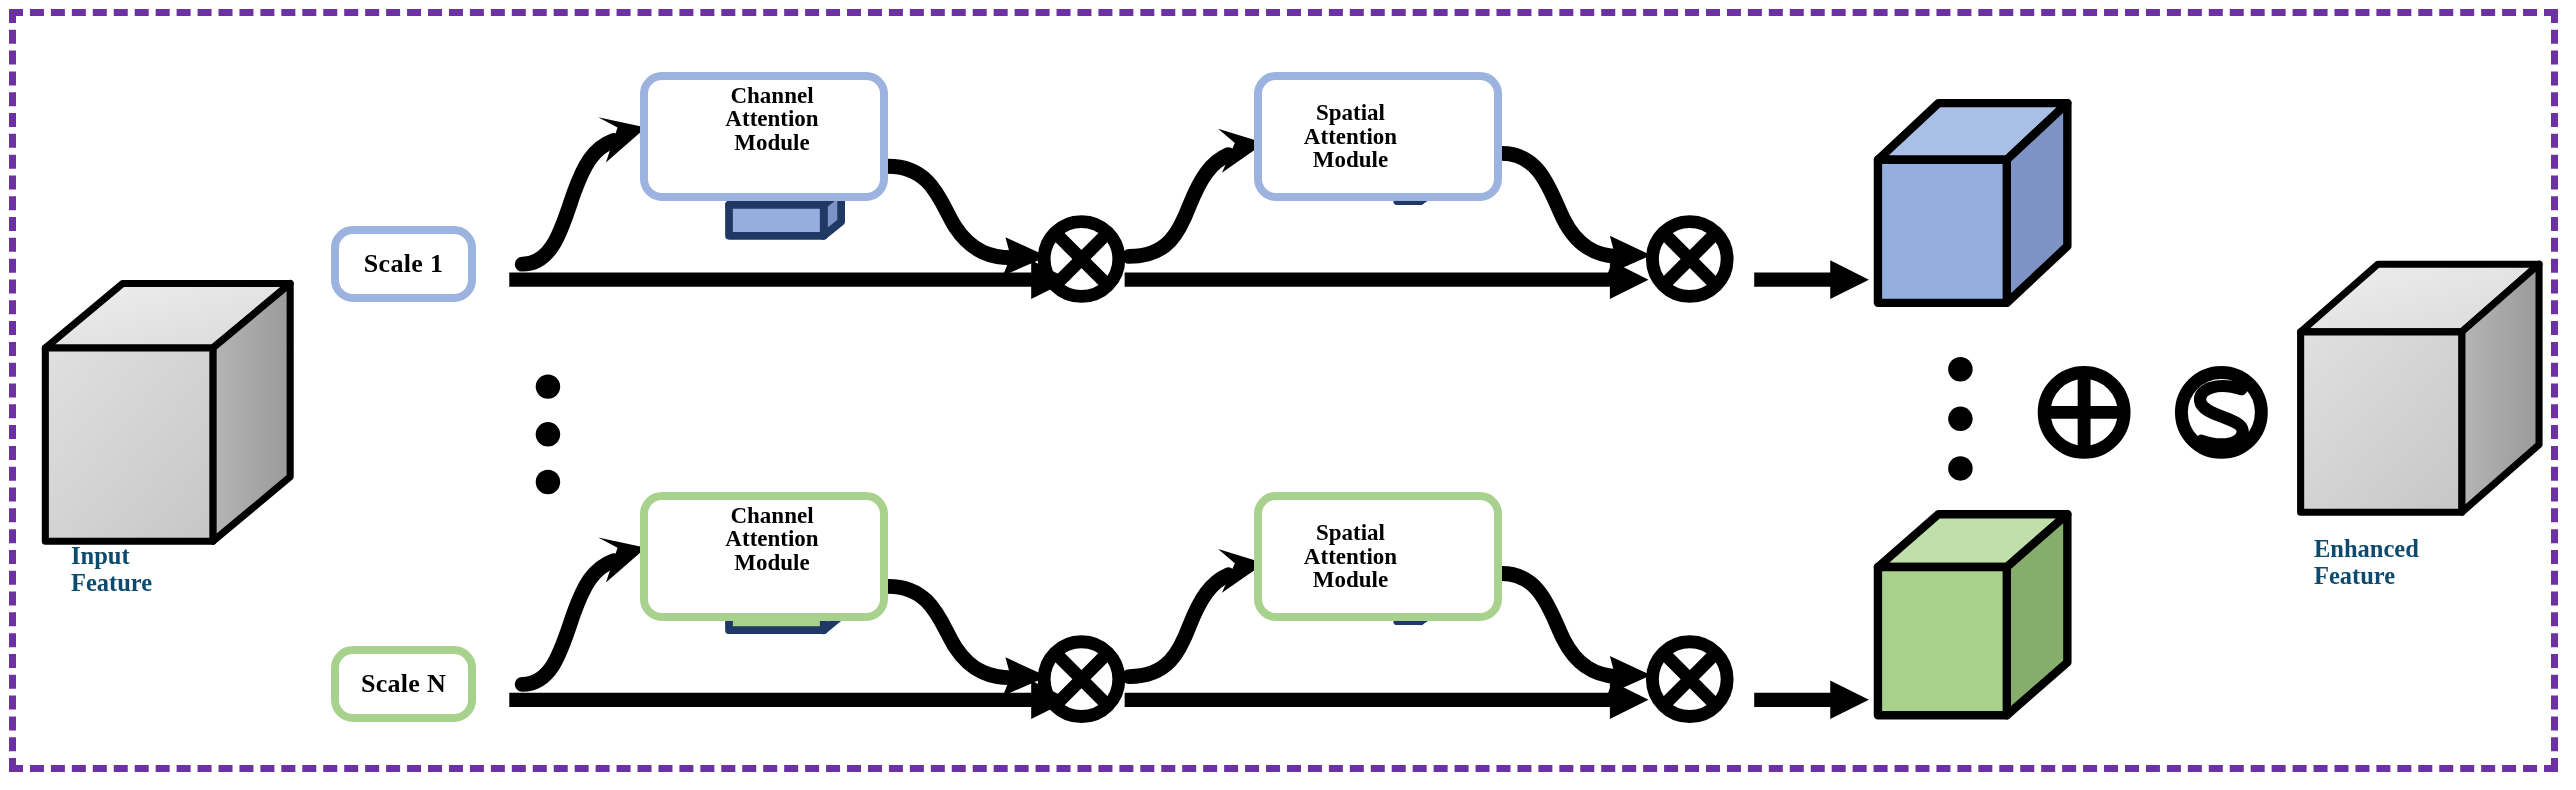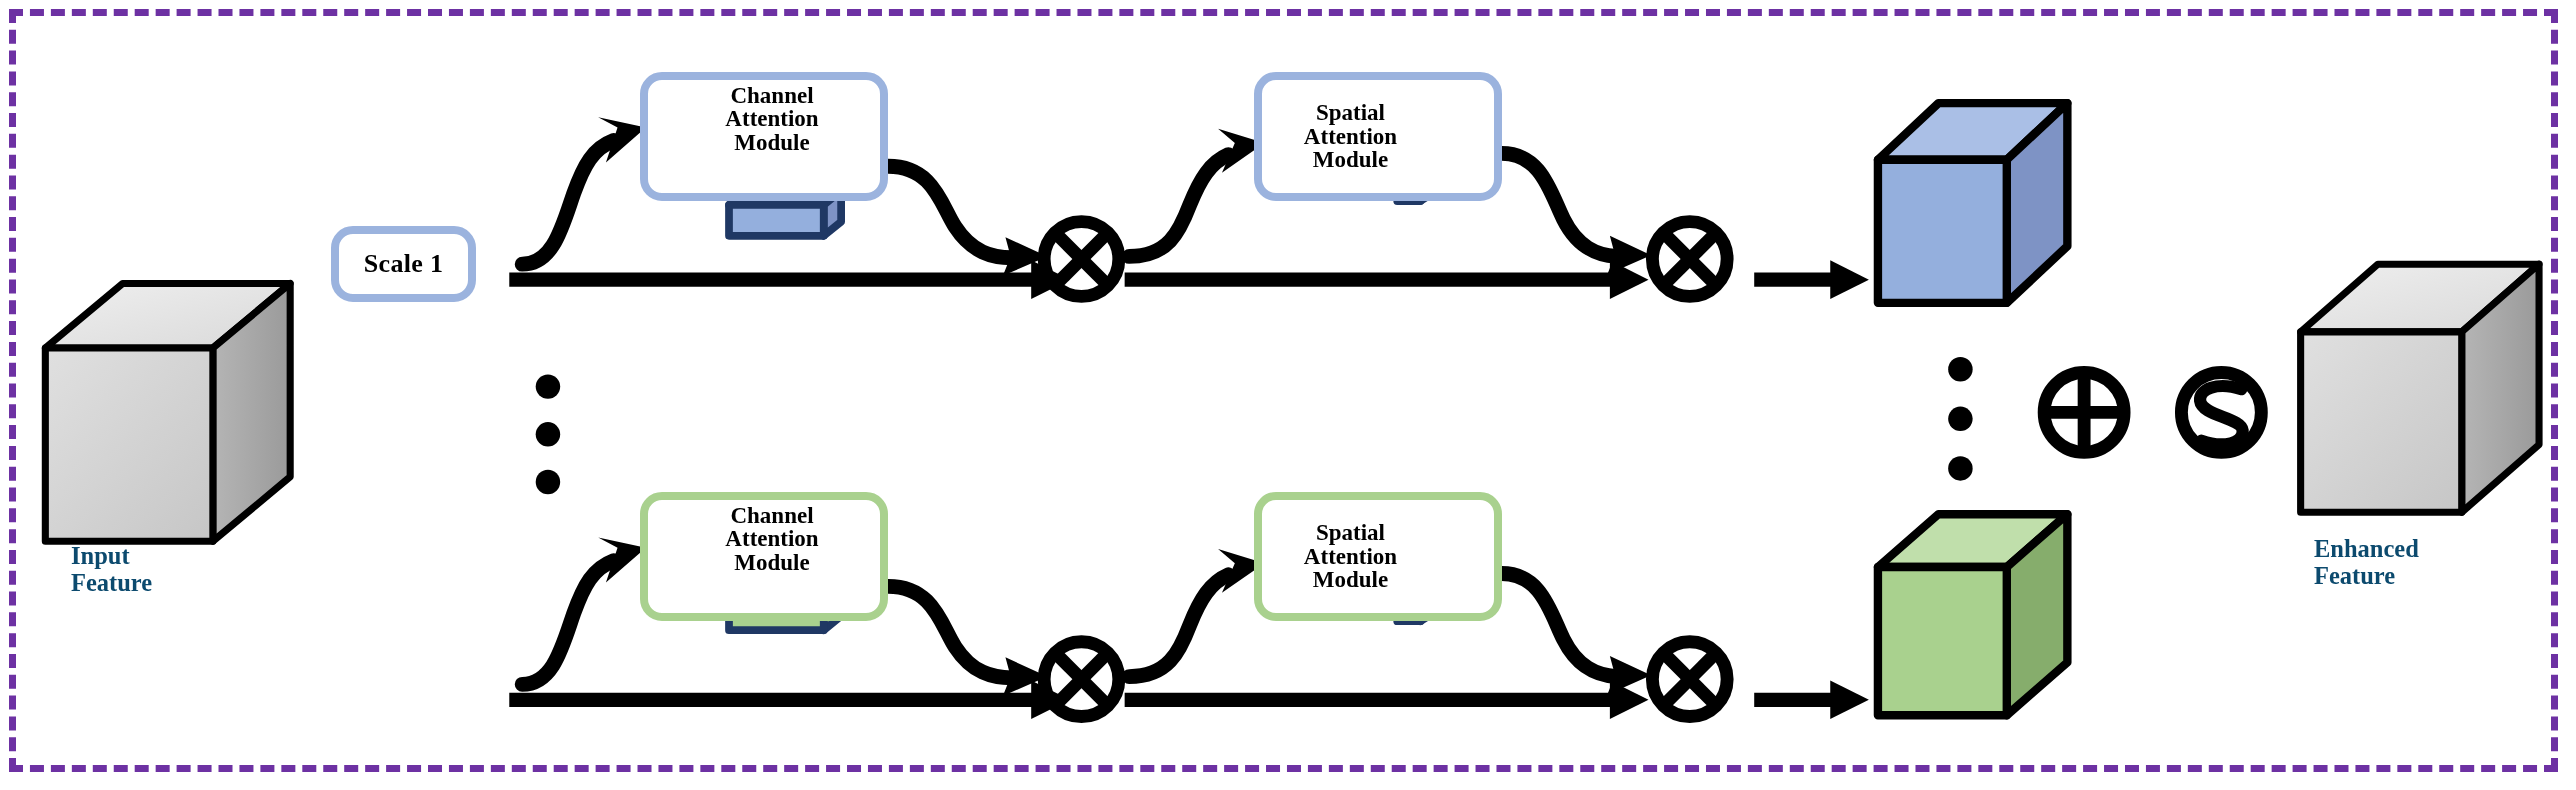--- a/index.html
+++ b/index.html
@@ -266,20 +266,23 @@
 Module</span>
     <span style="display:block;height:46px;"></span>
   </div>
 
   <div class="rbox blue mod-box" style="left:1254px;top:72px;">
     <span class="mod-text" style="margin-right:55px;">Spatial
 Attention
 Module</span>
   </div>
 
+  <div class="rbox green scale-box" style="left:331px;top:646px;">
+    <span>Scale N</span>
+  </div>
 
   <div class="rbox green mod-box mod-cam" style="left:640px;top:492px;">
     <span class="mod-text">Channel
 Attention
 Module</span>
     <span style="display:block;height:46px;"></span>
   </div>
 
   <div class="rbox green mod-box" style="left:1254px;top:492px;">
     <span class="mod-text" style="margin-right:55px;">Spatial

